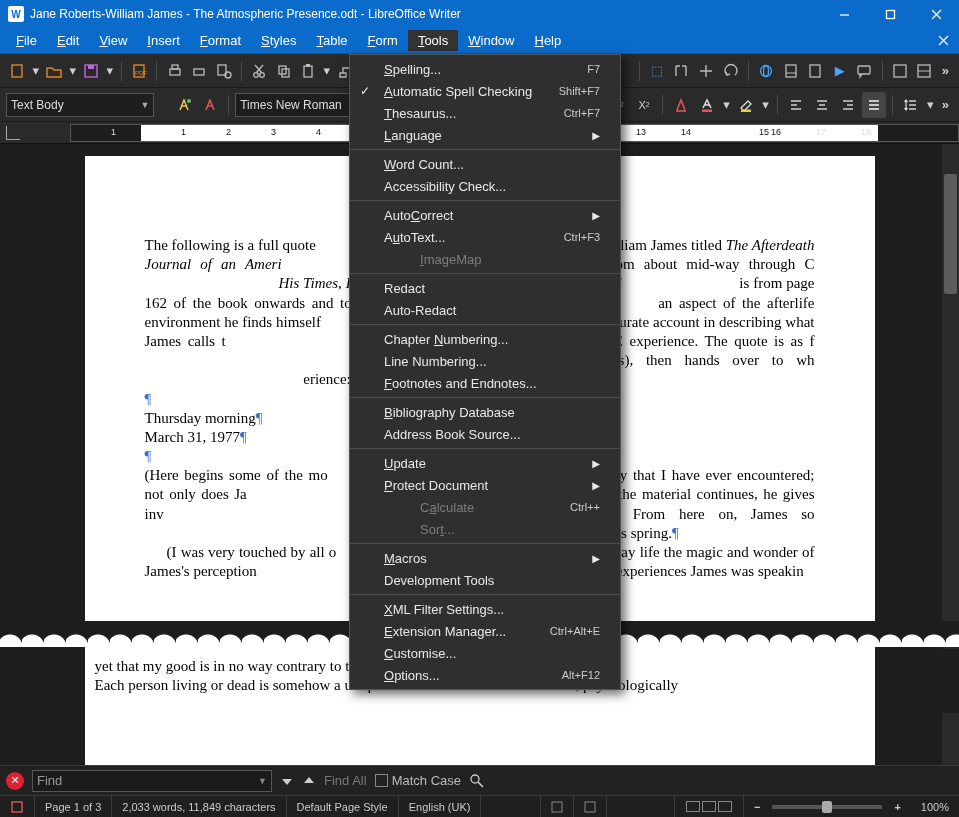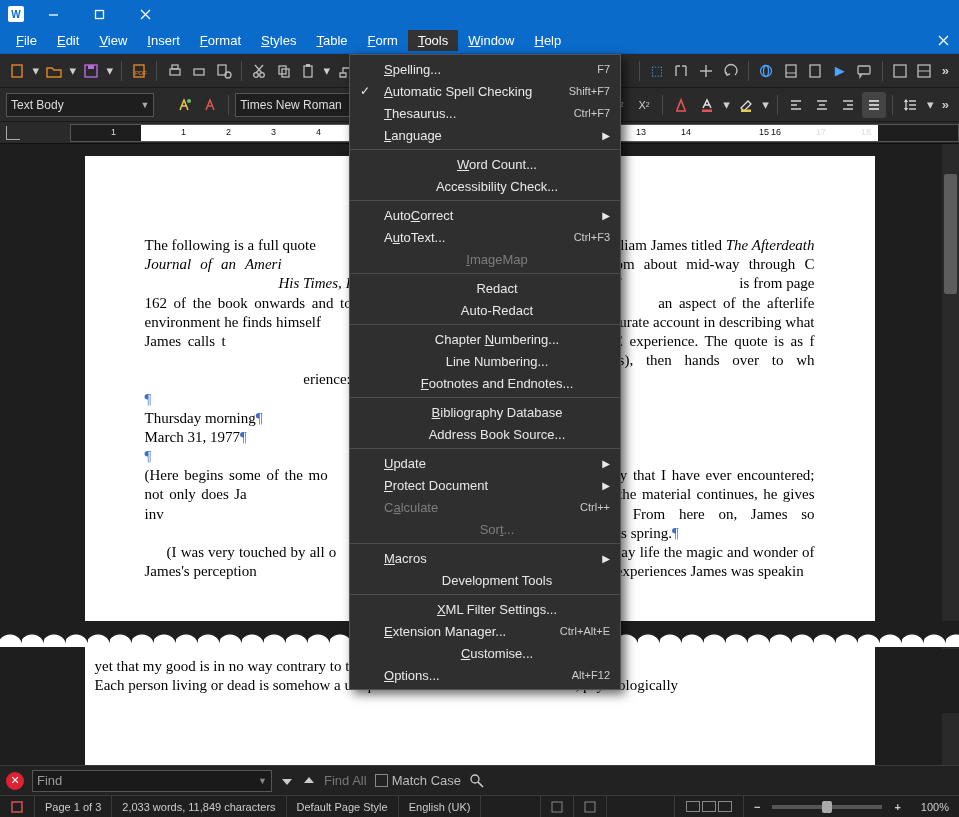--- a/index.html
+++ b/index.html
@@ -110,39 +110,40 @@
     left:349px;
     top:54px;
     width:272px;
     background:#2f2f2f;
     border:1px solid #555;
     box-shadow: 4px 4px 10px rgba(0,0,0,0.6);
     z-index:100;
     padding:3px 0;
     font-size:13px;
   }
-  .dropdown .mrow { display:flex; align-items:center; height:22px; padding:0 10px 0 34px; position:relative; cursor:pointer; color:#e8e8e8;justify-content:center;}
-  .dropdown .mrow.disabled { color:#7d7d7d; cursor:default;}
+  .dropdown .mrow { display:flex; align-items:center; height:22px; padding:0 20px 0 34px; position:relative; cursor:pointer; color:#e8e8e8;}
+  .dropdown .mrow.disabled { color:#7d7d7d; cursor:default;margin-left:36px;}
   .dropdown .mrow .lbl .ul{ text-decoration:underline; }
   .dropdown .mrow .accel{ margin-left:auto; color:#ccc; font-size:11px;}
   .dropdown .mrow .sub{ margin-left:auto; font-size:10px;}
   .dropdown .mrow .check{ position:absolute; left:10px; font-size:12px;}
   .dropdown hr { border:none; border-top:1px solid #4c4c4c; margin:3px 0;}
   
   svg{ display:block; }
   .orange{ color:#e08628; }
   .blue{ color:#4aa3ff; }
   .red{ color:#e25555; }
   .yellow{ color:#e7c94f; }
 </style>
 </head>
 <body>
 
 <div class="titlebar">
   <span class="app-icon">W</span>
+  <span class="title">Jane Roberts-William James - The Atmospheric Presence.odt - LibreOffice Writer</span>
   <div class="winbtns">
     <div class="winbtn">
         <svg width="11" height="11">
           <line x1="1" y1="6" x2="10" y2="6" stroke="#fff" stroke-width="1.3"></line>
         </svg>
       </div>
     <div class="winbtn">
         <svg width="11" height="11">
           <rect x="1.5" y="1.5" width="8" height="8" fill="none" stroke="#fff" stroke-width="1.3"></rect>
         </svg>

